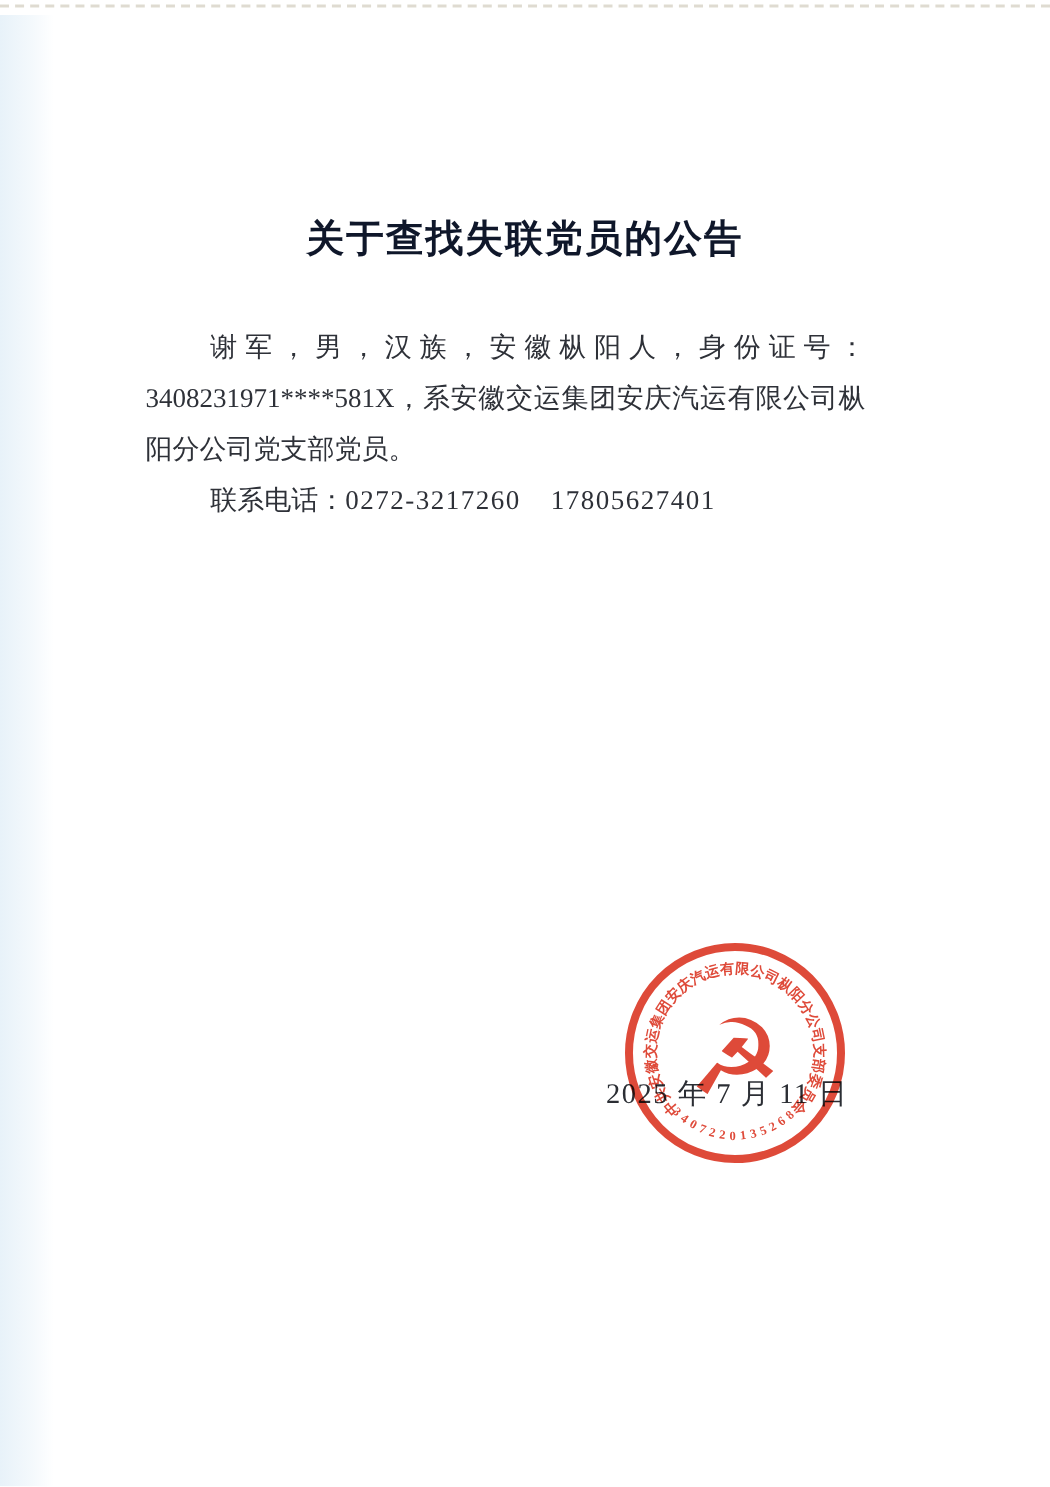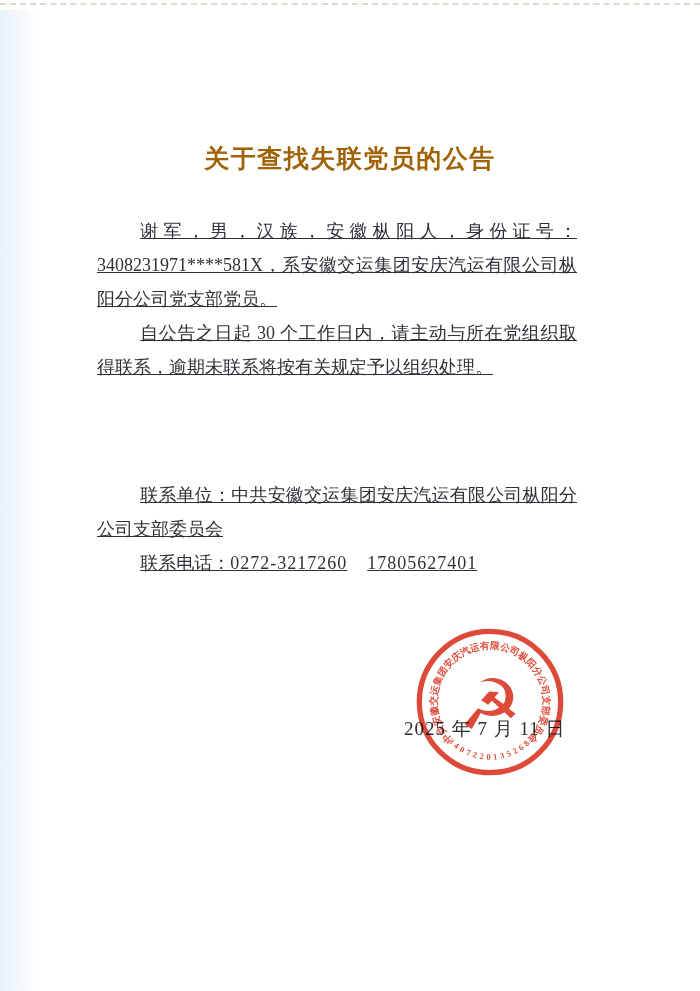--- a/index.html
+++ b/index.html
@@ -32,36 +32,35 @@
   
   .notice-title {
     position: absolute;
     top: 142px;
     left: 0;
     width: 100%;
     text-align: center;
     font-size: 25px;
     font-weight: bold;
     letter-spacing: 1.5px;
-    color: #a16207;
+    color: #0f172a;
   }
   
   .content {
     position: absolute;
     top: 214px;
     left: 97px;
     width: 480px;
   }
   .content p {
     margin: 0;
     font-size: 18px;
     line-height: 34px;
     text-align: justify;
     text-indent: 2.4em;
-    text-decoration: underline;
   }
   .contact-unit-paragraph {
     margin-top: 94px !important;
   }
   .contact-phone-line {
     text-align: left !important;
   }
   .phone-number {
     letter-spacing: 1px;
   }
@@ -115,23 +114,21 @@
 
 <div class="page">
 
   <div class="scan-edge-line"></div>
   <div class="scan-left-shadow"></div>
 
   <div class="notice-title">关于查找失联党员的公告</div>
 
   <div class="content">
     <p>谢军，男，汉族，安徽枞阳人，身份证号：3408231971****581X，系安徽交运集团安庆汽运有限公司枞阳分公司党支部党员。</p>
-    <p>自公告之日起 30 个工作日内，请主动与所在党组织取得联系，逾期未联系将按有关规定予以组织处理。</p>
 
-    <p class="contact-unit-paragraph"><span>联系单位：</span><span>中共安徽交运集团安庆汽运有限公司枞阳分公司支部委员会</span></p>
 
     <p class="contact-phone-line"><span>联系电话：</span><span class="phone-number">0272-3217260</span><span class="phone-number">17805627401</span></p>
   </div>
 
   <div class="issue-date">2025 年 7 月 11 日</div>
 
   <div class="official-seal">
     <svg viewBox="0 0 200 200" xmlns="http://www.w3.org/2000/svg">
       <defs>
         <path id="ring-path" d="M 50.5 149.5 A 70 70 0 1 1 149.5 149.5" fill="none"></path>

